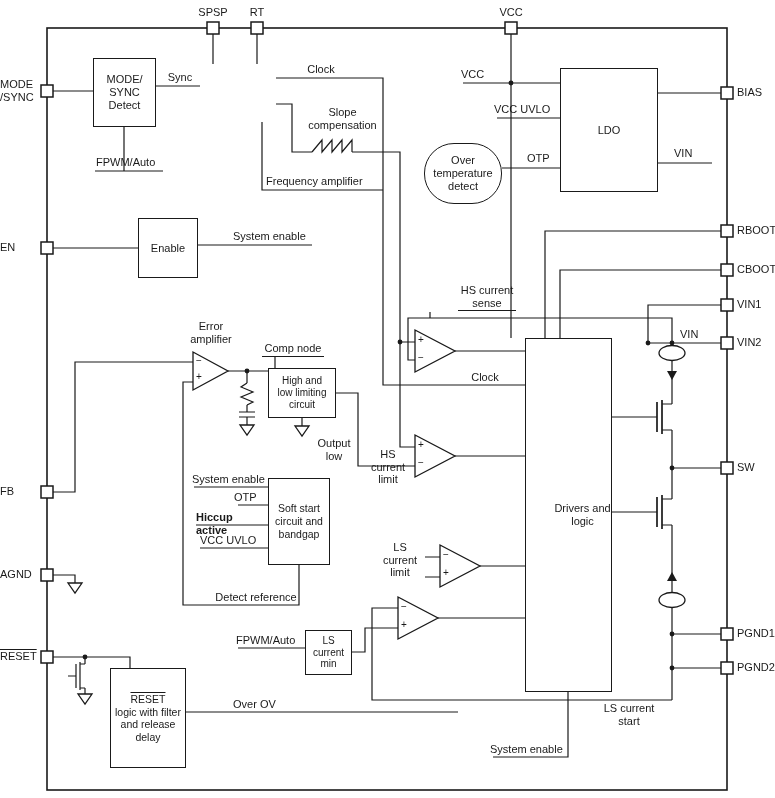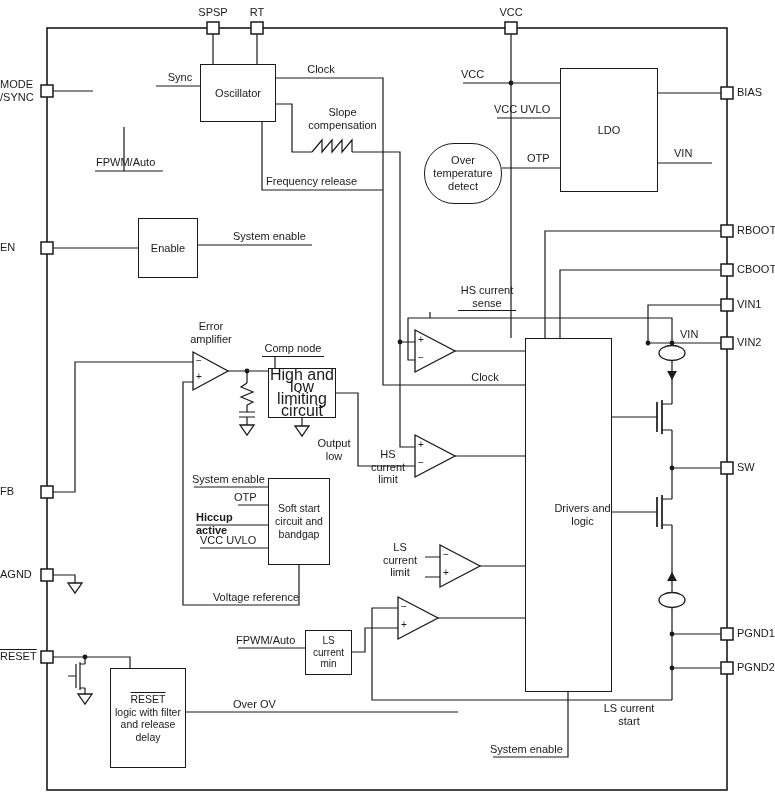--- a/index.html
+++ b/index.html
@@ -115,27 +115,29 @@
     <rect class="pin" x="721" y="225" width="12" height="12"></rect>
     <rect class="pin" x="721" y="264" width="12" height="12"></rect>
     <rect class="pin" x="721" y="299" width="12" height="12"></rect>
     <rect class="pin" x="721" y="337" width="12" height="12"></rect>
     <rect class="pin" x="721" y="462" width="12" height="12"></rect>
     <rect class="pin" x="721" y="628" width="12" height="12"></rect>
     <rect class="pin" x="721" y="662" width="12" height="12"></rect>
   </g>
 </svg>
 
-<div class="block" style="left:200px;top:64px;width:76px;height:58px;">Oscillator</div>
+<div class="block" style="left:93px;top:58px;width:63px;height:69px;">MODE/
+SYNC
+Detect</div>
 <div class="block" style="left:560px;top:68px;width:98px;height:124px;text-align:right;">LDO</div>
 <div class="block" style="left:424px;top:143px;width:78px;height:61px;border-radius:30px;">Over
 temperature
 detect</div>
 <div class="block" style="left:138px;top:218px;width:60px;height:60px;">Enable</div>
-<div class="block" style="left:268px;top:368px;width:68px;height:50px;font-size:16px;line-height:12px;">High and
+<div class="block" style="left:268px;top:368px;width:68px;height:50px;font-size:10px;line-height:12px;">High and
 low limiting
 circuit</div>
 <div class="block" style="left:268px;top:478px;width:62px;height:87px;font-size:10.5px;line-height:13px;">Soft start
 circuit and
 bandgap</div>
 <div class="block" style="left:525px;top:338px;width:87px;height:354px;padding-left:28px;">Drivers and
 logic</div>
 <div class="block" style="left:305px;top:630px;width:47px;height:45px;font-size:10px;line-height:11.5px;">LS
 current
 min</div>
@@ -161,21 +163,21 @@
 <div class="lbl" style="left:737px;top:298px;width:44px;">VIN1</div>
 <div class="lbl" style="left:737px;top:336px;width:44px;">VIN2</div>
 <div class="lbl" style="left:737px;top:461px;width:44px;">SW</div>
 <div class="lbl" style="left:737px;top:627px;width:48px;">PGND1</div>
 <div class="lbl" style="left:737px;top:661px;width:48px;">PGND2</div>
 
 <div class="lbl c" style="left:160px;top:71px;width:40px;">Sync</div>
 <div class="lbl c" style="left:296px;top:63px;width:50px;">Clock</div>
 <div class="lbl c" style="left:300px;top:106px;width:85px;">Slope
 compensation</div>
-<div class="lbl" style="left:266px;top:175px;width:112px;">Frequency release</div>
+<div class="lbl" style="left:266px;top:175px;width:112px;">Frequency amplifier</div>
 <div class="lbl" style="left:96px;top:156px;width:70px;">FPWM/Auto</div>
 <div class="lbl" style="left:461px;top:68px;width:36px;">VCC</div>
 <div class="lbl" style="left:494px;top:103px;width:60px;">VCC UVLO</div>
 <div class="lbl" style="left:527px;top:152px;width:32px;">OTP</div>
 <div class="lbl" style="left:674px;top:147px;width:36px;">VIN</div>
 <div class="lbl" style="left:233px;top:230px;width:80px;">System enable</div>
 <div class="lbl c" style="left:184px;top:320px;width:54px;">Error
 amplifier</div>
 <div class="lbl c u" style="left:262px;top:342px;width:62px;">Comp node</div>
 <div class="lbl c" style="left:313px;top:437px;width:42px;">Output
@@ -186,21 +188,21 @@
 <div class="lbl c" style="left:366px;top:448px;width:44px;">HS
 current
 limit</div>
 <div class="lbl c" style="left:378px;top:541px;width:44px;">LS
 current
 limit</div>
 <div class="lbl" style="left:192px;top:473px;width:76px;">System enable</div>
 <div class="lbl" style="left:234px;top:491px;width:32px;">OTP</div>
 <div class="lbl" style="left:196px;top:511px;width:70px;font-weight:bold;">Hiccup active</div>
 <div class="lbl" style="left:200px;top:534px;width:62px;">VCC UVLO</div>
-<div class="lbl c" style="left:208px;top:591px;width:96px;">Voltage reference</div>
+<div class="lbl c" style="left:208px;top:591px;width:96px;">Detect reference</div>
 <div class="lbl" style="left:236px;top:634px;width:68px;">FPWM/Auto</div>
 <div class="lbl" style="left:233px;top:698px;width:60px;">Over OV</div>
 <div class="lbl c" style="left:596px;top:702px;width:66px;">LS current
 start</div>
 <div class="lbl" style="left:490px;top:743px;width:80px;">System enable</div>
 <div class="lbl" style="left:680px;top:328px;width:34px;">VIN</div>
 
 <div class="mark" style="left:196px;top:356px;">−</div>
 <div class="mark" style="left:196px;top:372px;">+</div>
 <div class="mark" style="left:418px;top:335px;">+</div>

